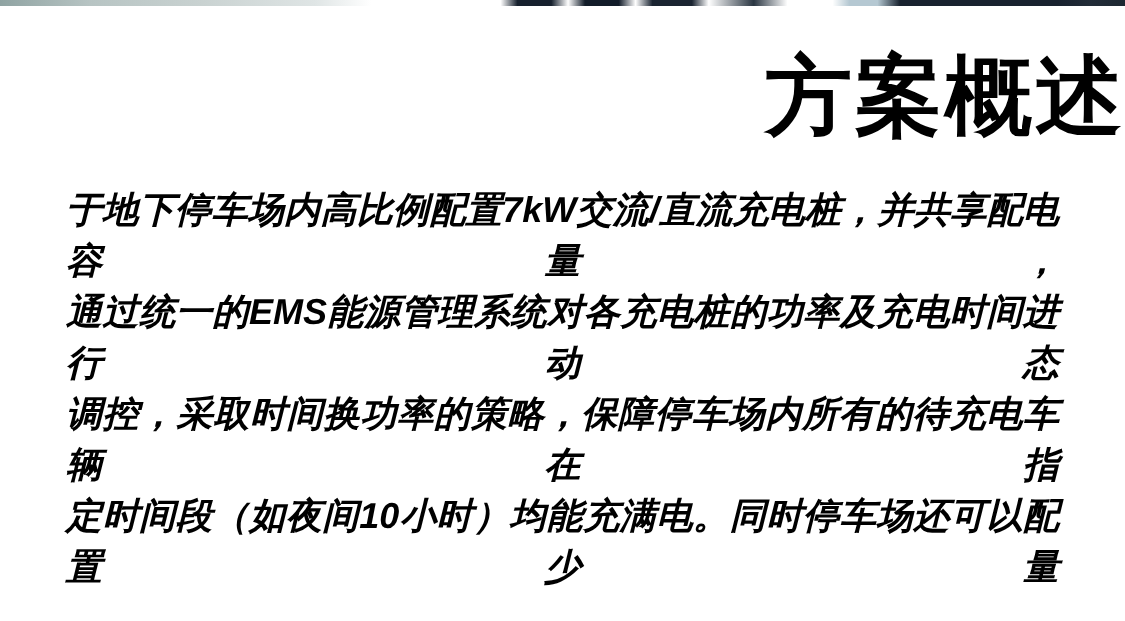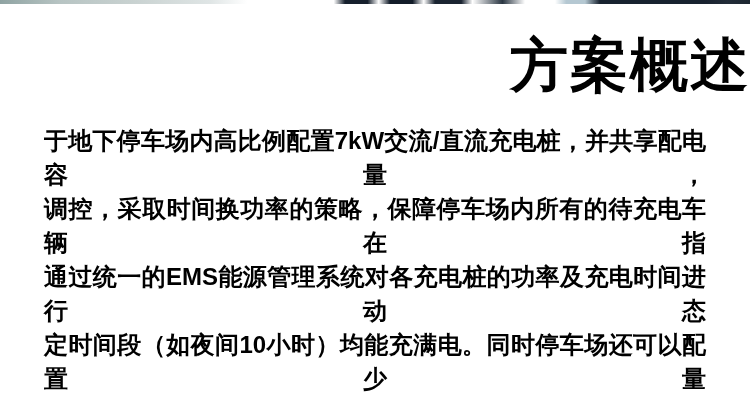--- a/index.html
+++ b/index.html
@@ -34,28 +34,28 @@
   .body-text {
     margin: 24px 44px 0 44px;
     font-size: 24px;
     line-height: 34px;
     font-weight: bold;
     color: var(--text, #000000);
     text-align: justify;
   }
   .paragraph-line { min-height: 34px; }
   .paragraph-line.first { text-indent: 2em; }
-  .paragraph-line.fill { text-align-last: justify; }
+  .paragraph-line.fill { text-align-last: justify; font-style: italic; }
 </style>
 </head>
 <body>
 
 <div class="photo-edge-strip"></div>
 
 <h1 class="page-title">方案概述</h1>
 
 <div class="body-text">
   <div class="paragraph-line fill">于地下停车场内高比例配置7kW交流/直流充电桩，并共享配电容量，</div>
+  <div class="paragraph-line fill">通过统一的EMS能源管理系统对各充电桩的功率及充电时间进行动态</div>
   <div class="paragraph-line fill">调控，采取时间换功率的策略，保障停车场内所有的待充电车辆在指</div>
-  <div class="paragraph-line fill">通过统一的EMS能源管理系统对各充电桩的功率及充电时间进行动态</div>
   <div class="paragraph-line fill">定时间段（如夜间10小时）均能充满电。同时停车场还可以配置少量</div>
 
 </div>
 
 </body></html>

